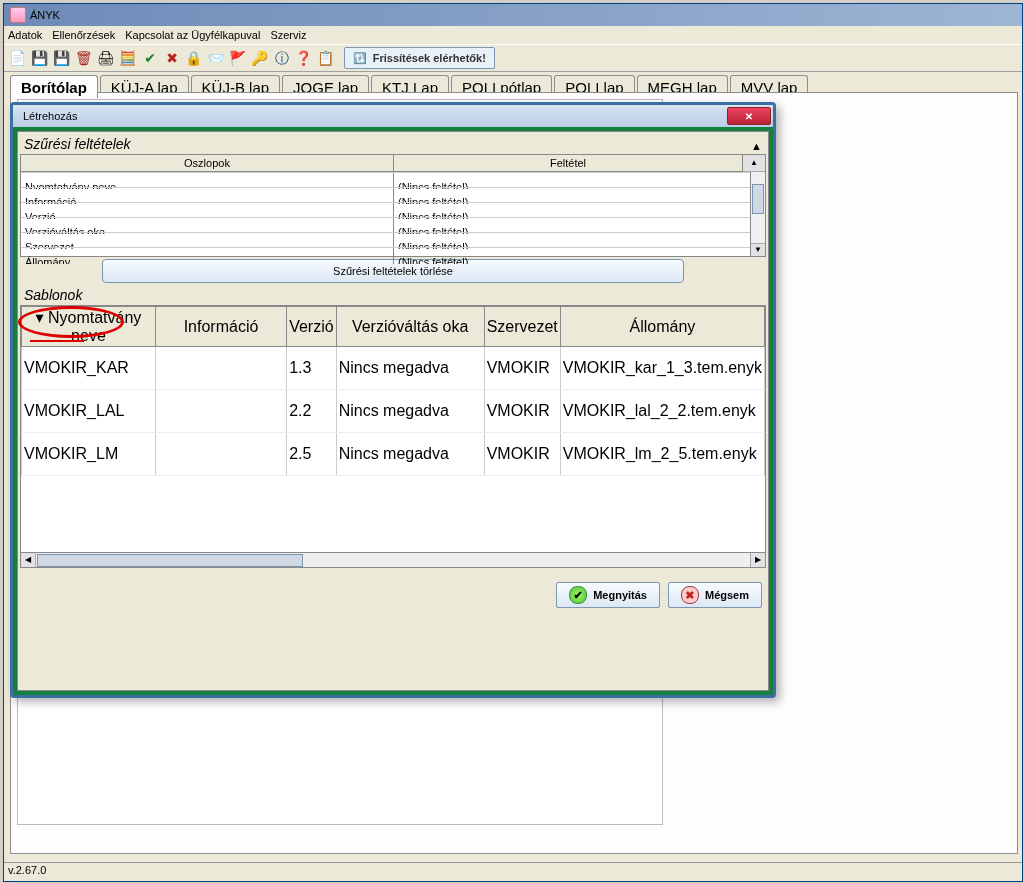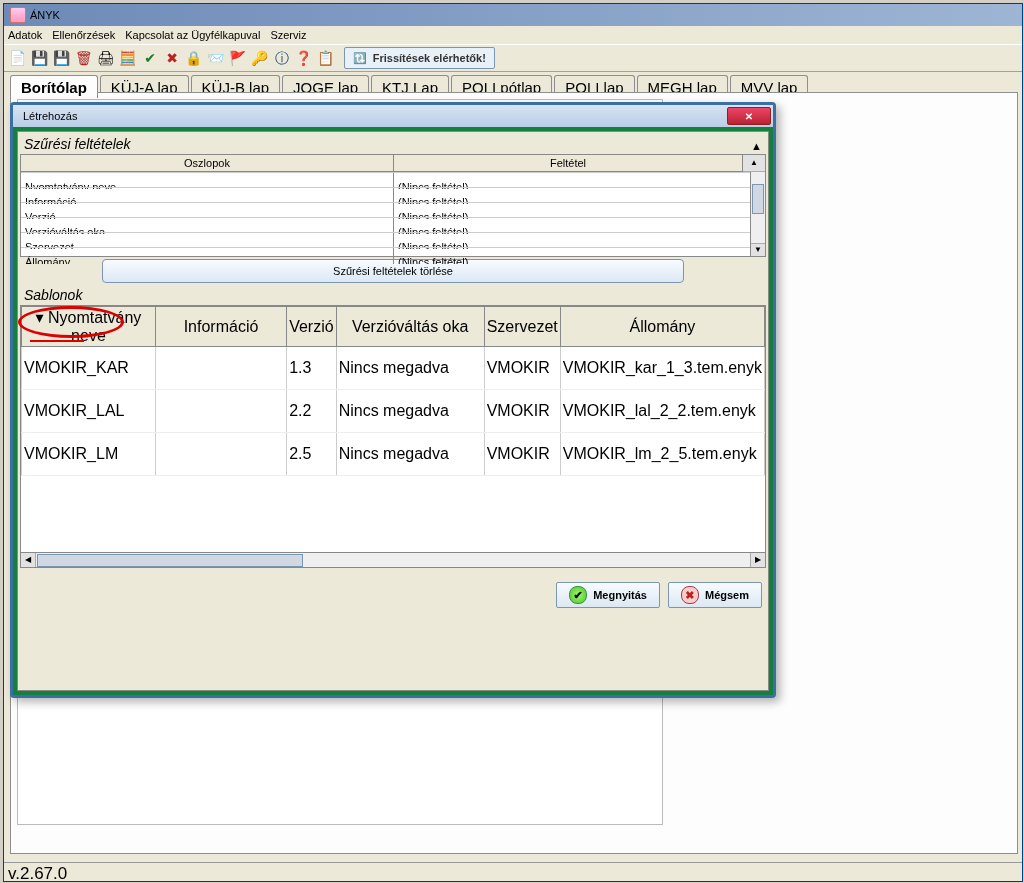--- a/index.html
+++ b/index.html
@@ -10,21 +10,21 @@
 .menubar{height:18px;background:#ece9d8;padding:0 4px;display:flex;align-items:center;gap:10px}
 .menubar span{cursor:default}
 .toolbar{height:26px;background:#ece9d8;border-top:1px solid #fff;border-bottom:1px solid #a0a0a0;display:flex;align-items:center;padding:0 4px;gap:2px}
 .tbtn{width:18px;height:18px;border:1px solid transparent;display:flex;align-items:center;justify-content:center;font-size:14px;line-height:1}
 .updates{margin-left:6px;height:20px;border:1px solid #7a96b0;background:#e8f0f8;padding:0 8px;display:flex;align-items:center;gap:6px;font-weight:bold;color:#333;border-radius:2px}
 .tabbar{padding:2px 6px 0 6px;display:flex;gap:2px;background:#ece9d8}
 .tab{padding:3px 10px 2px 10px;border:1px solid #8e8e8e;border-bottom:none;background:#ece9d8;border-radius:3px 3px 0 0;font-size:15px;position:relative;top:1px}
 .tab.active{background:#fdfdfd;font-weight:bold;z-index:2}
 .page{position:absolute;left:6px;top:88px;width:1006px;height:760px;border:1px solid #8e8e8e;background:#fdfdfd}
 .content{position:absolute;left:6px;top:6px;right:354px;bottom:28px;border:1px solid #bbb;background:#fff}
-.status{position:absolute;left:0;bottom:0;right:0;height:16px;border-top:1px solid #999;padding:1px 4px;font-size:17px;background:#ece9d8}
+.status{position:absolute;left:0;bottom:0;right:0;height:16px;border-top:1px solid #999;padding:1px 4px;font-size:11px;background:#ece9d8}
 
 .dialog{position:absolute;left:10px;top:102px;width:760px;height:590px;border:3px solid #3a6ea5;border-radius:4px;box-shadow:4px 4px 10px rgba(0,0,0,.3);background:#15803d;z-index:50}
 .dlg-title{height:22px;background:linear-gradient(to bottom,#d7e4f2,#b9cde6);display:flex;align-items:center;justify-content:space-between;padding:0 2px 0 6px}
 .dlg-title .left{display:flex;align-items:center;gap:4px}
 .dlg-close{width:42px;height:16px;background:linear-gradient(#e46,#b23);border:1px solid #822;border-radius:2px;color:#fff;display:flex;align-items:center;justify-content:center;font-weight:bold;font-size:10px}
 .dlg-body{position:absolute;left:4px;right:4px;top:26px;bottom:4px;border:1px solid #888;background:#ece9d8;padding:2px}
 .section-title{font-style:italic;font-size:14px;padding:2px 4px}
 .collapse-arrow-row{position:relative}
 .collapse-arrow{position:absolute;right:4px;top:6px;font-size:11px}
 .filter-table-wrap{position:relative;border:1px solid #888;background:#fff}

